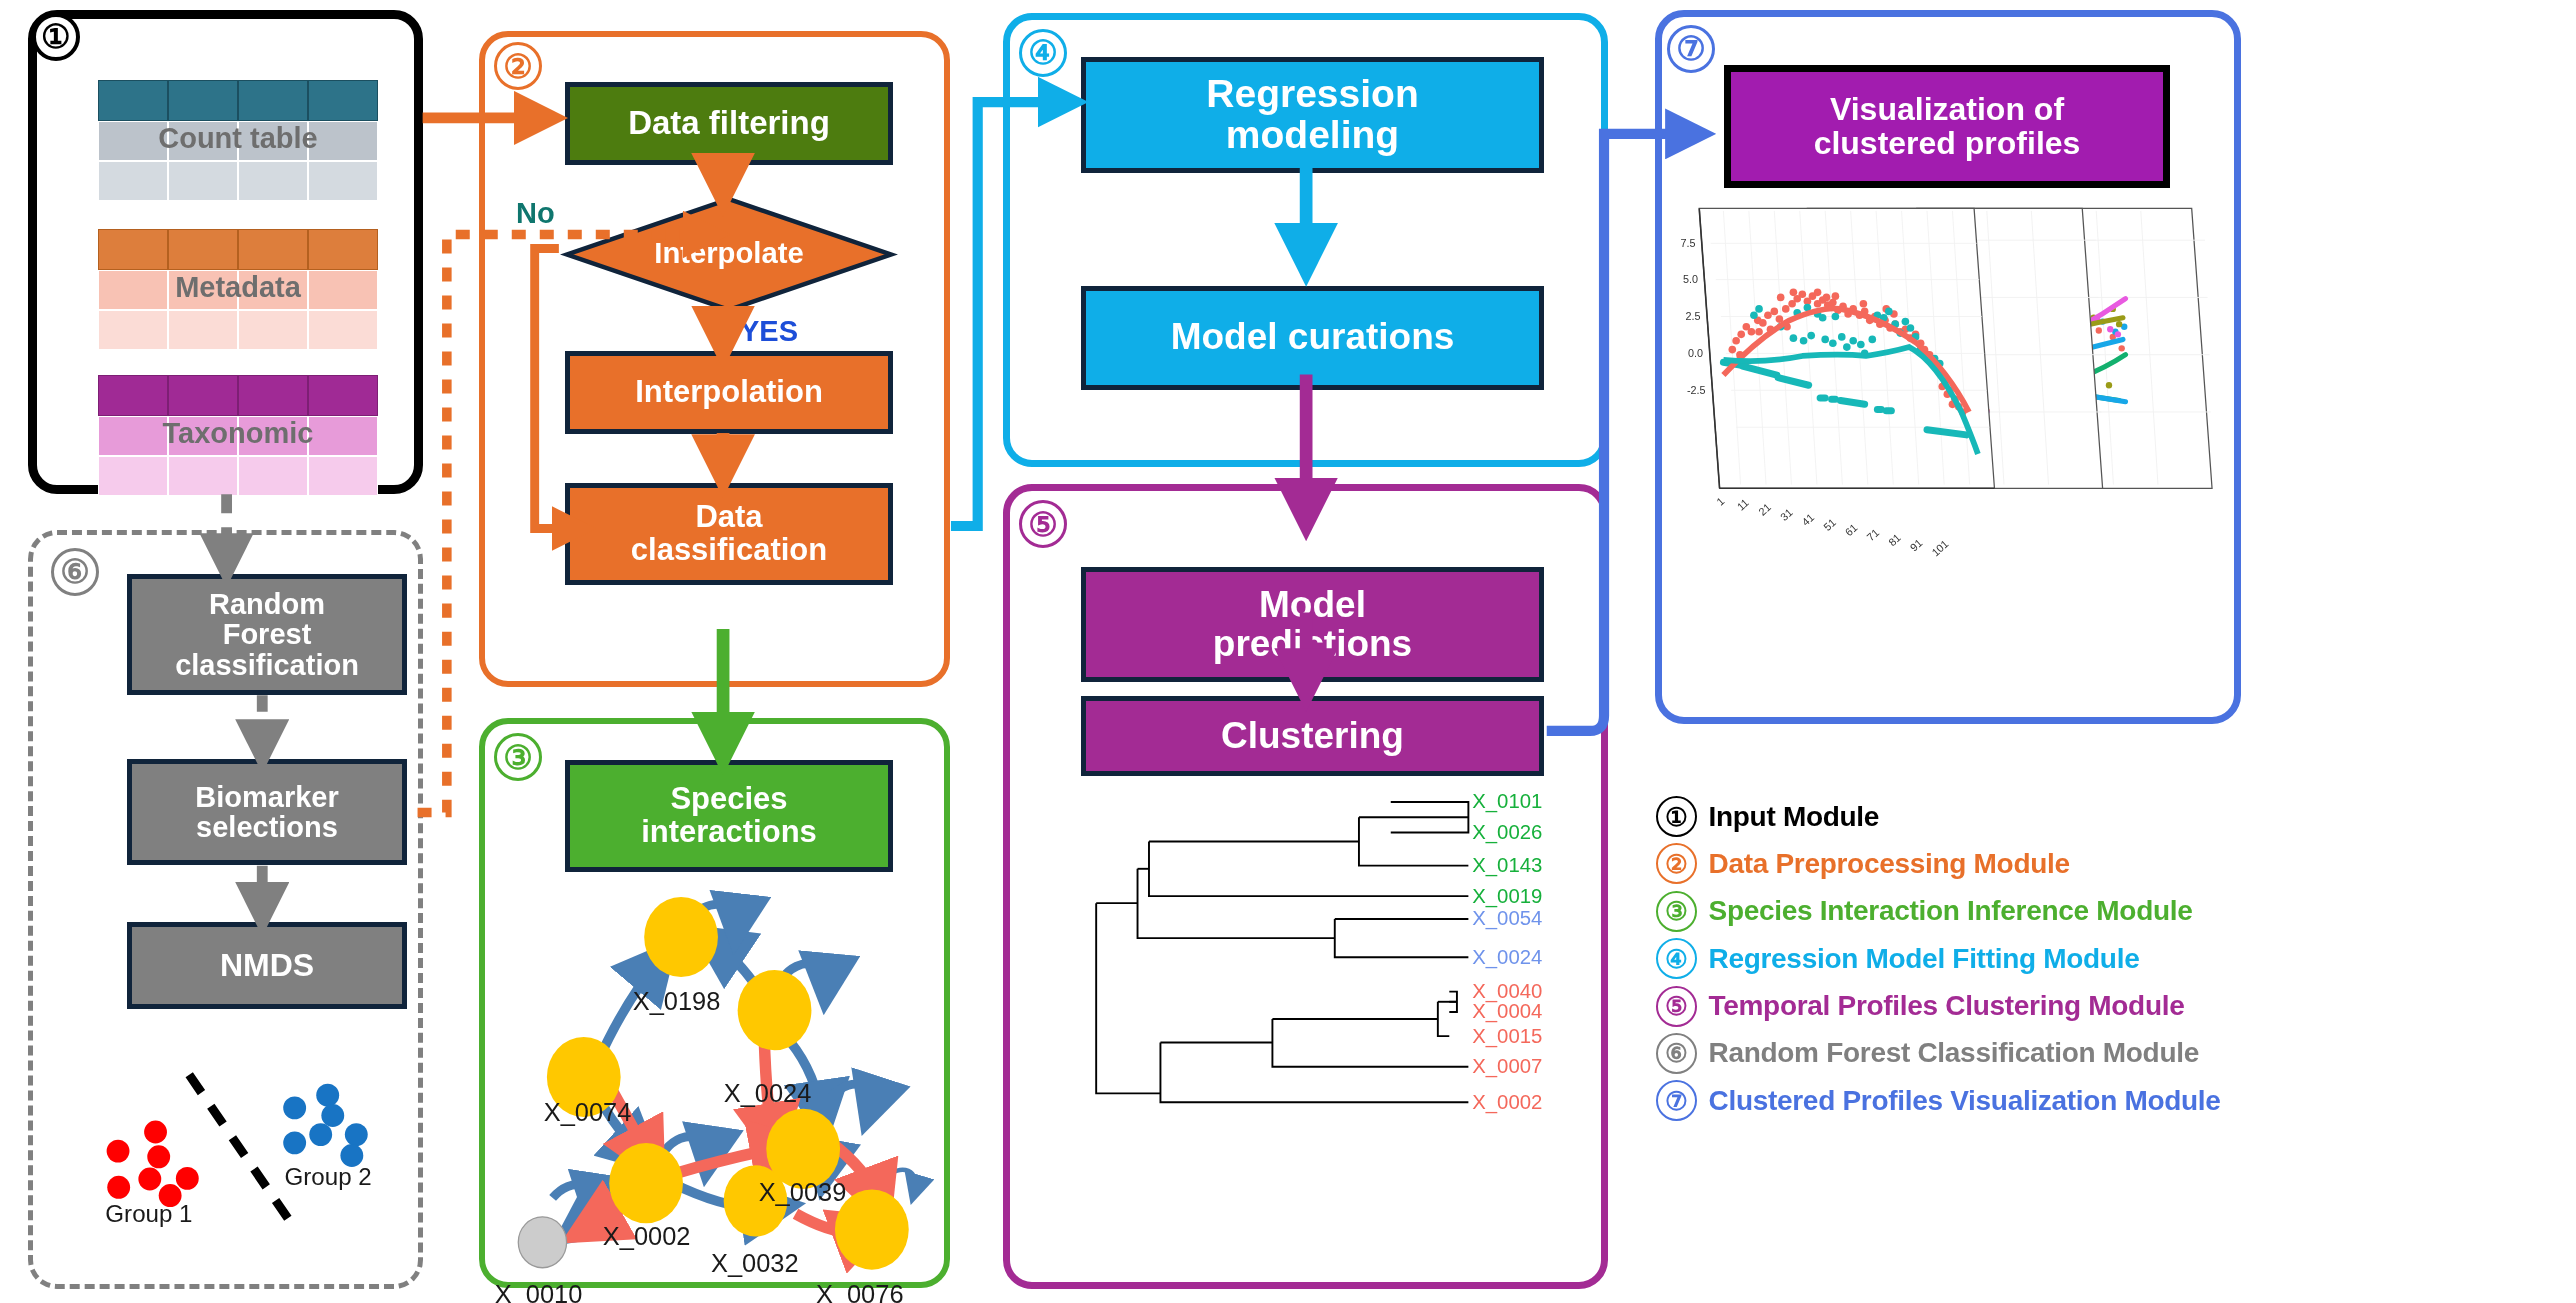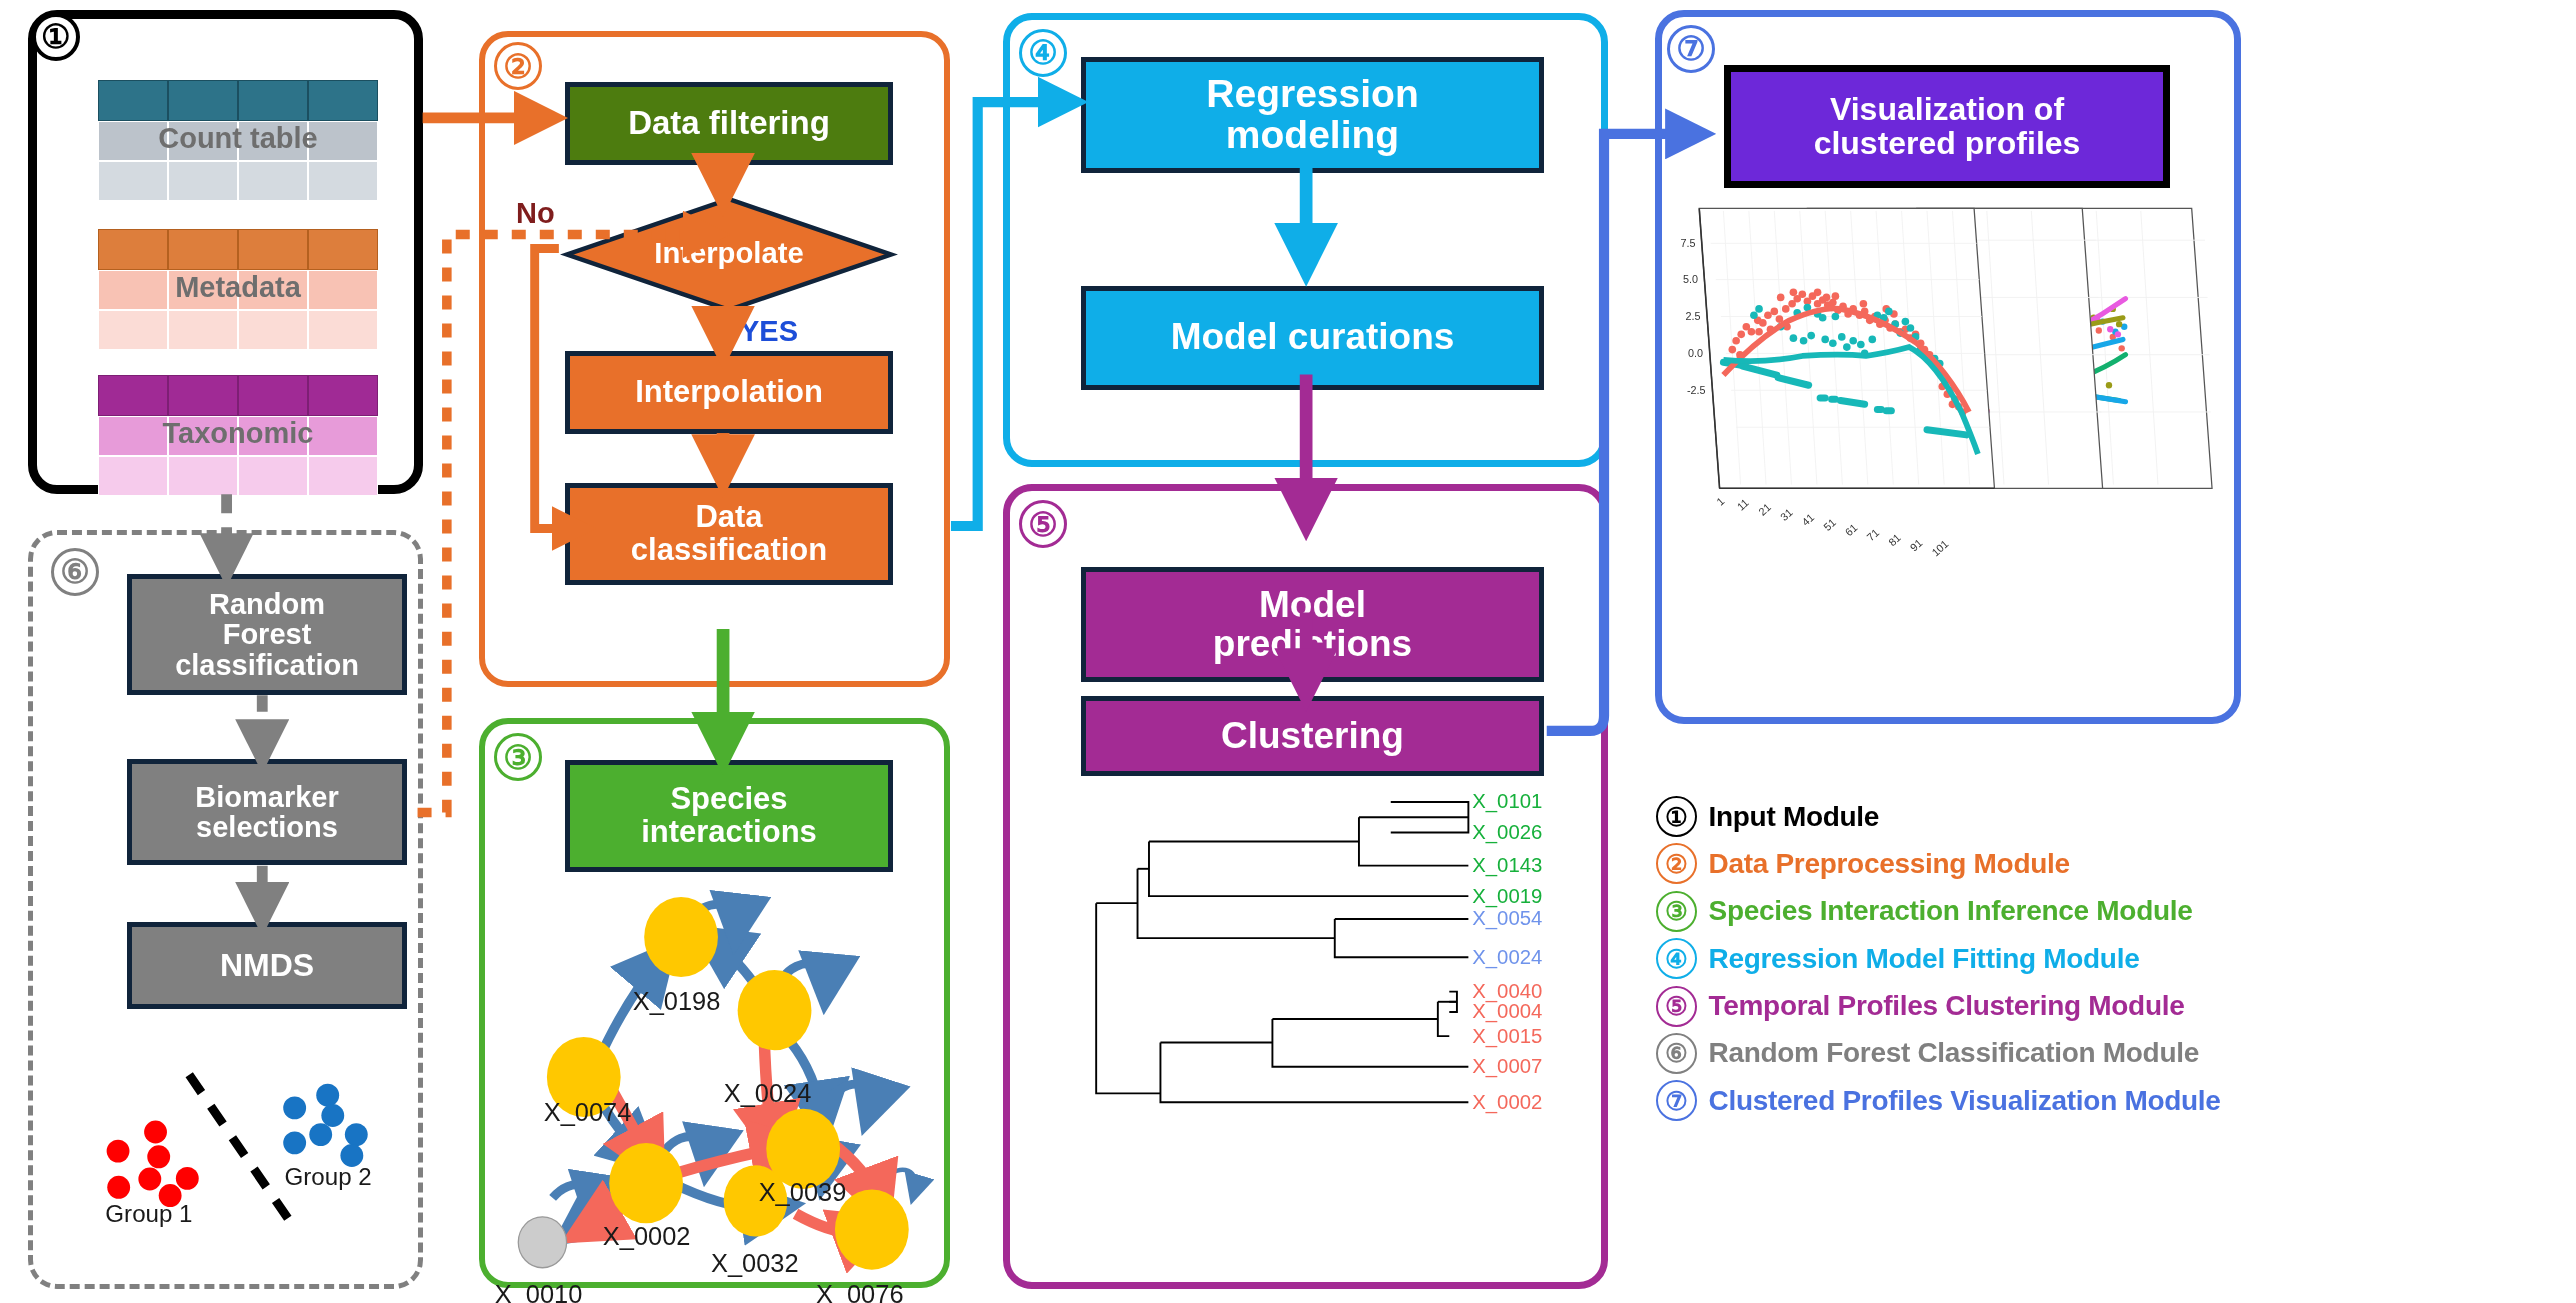--- a/index.html
+++ b/index.html
@@ -133,21 +133,21 @@
       <polygon points="258,3 513,90 258,177 3,90" fill="#E8702A" stroke="#10243b" stroke-width="7"></polygon>
       <text x="258" y="104" text-anchor="middle" fill="#fff" style="font-size:46px;font-weight:700;font-family:'Liberation Sans',sans-serif;">Interpolate</text>
     </svg>
   </div>
 
   <div class="pbox" style="left:80px;top:314px;width:328px;height:83px;background:#E8702A;font-size:31px;">Interpolation</div>
 
   <div class="pbox" style="left:80px;top:446px;width:328px;height:102px;background:#E8702A;font-size:31px;white-space:pre-line;">Data
 classification</div>
 
-  <div class="lbl" style="left:31px;top:160px;color:#7f1d1d;font-size:29px;">No</div>
+  <div class="lbl" style="left:31px;top:160px;color:#0f766e;font-size:29px;">No</div>
   <div class="lbl" style="left:255px;top:278px;color:#1d4ed8;font-size:29px;">YES</div>
 </div>
 
 <div class="mod" style="left:479px;top:718px;width:471px;height:570px;border:6.4px solid #4CAF2F;">
   <div class="mod-num" style="left:9px;top:9px;border:3.8px solid #4CAF2F;color:#4CAF2F;">③</div>
 
   <div class="pbox" style="left:80px;top:36px;width:328px;height:112px;background:#4CAF2F;font-size:31px;white-space:pre-line;">Species
 interactions</div>
 
   <svg width="471" height="407" style="left:0;top:159px;" viewBox="0 0 740 640">
@@ -262,21 +262,21 @@
       <text x="726" y="400" fill="#F4685B" style="font-size:32px;">X_0015</text>
       <text x="726" y="448" fill="#F4685B" style="font-size:32px;">X_0007</text>
       <text x="726" y="504" fill="#F4685B" style="font-size:32px;">X_0002</text>
     </g>
   </svg>
 </div>
 
 <div class="mod" style="left:1655px;top:10.2px;width:586px;height:714px;border:7px solid #4A72E0;">
   <div class="mod-num" style="left:5.1px;top:7.6px;border:3.8px solid #4A72E0;color:#4A72E0;">⑦</div>
 
-  <div class="pbox" style="left:62px;top:48px;width:446px;height:123px;background:#6d28d9;border:7px solid #000;
+  <div class="pbox" style="left:62px;top:48px;width:446px;height:123px;background:#a21caf;border:7px solid #000;
               font-size:32px;white-space:pre-line;">Visualization of
 clustered profiles</div>
 
   <svg width="586" height="509" style="left:0;top:185px;" viewBox="0 0 920 800">
     <defs>
       <clipPath id="cp1">
           <polygon points="62,20 500,20 530,310 92,310"></polygon>
         </clipPath>
       <clipPath id="cp3">
           <polygon points="352,20 790,20 820,310 382,310"></polygon>

